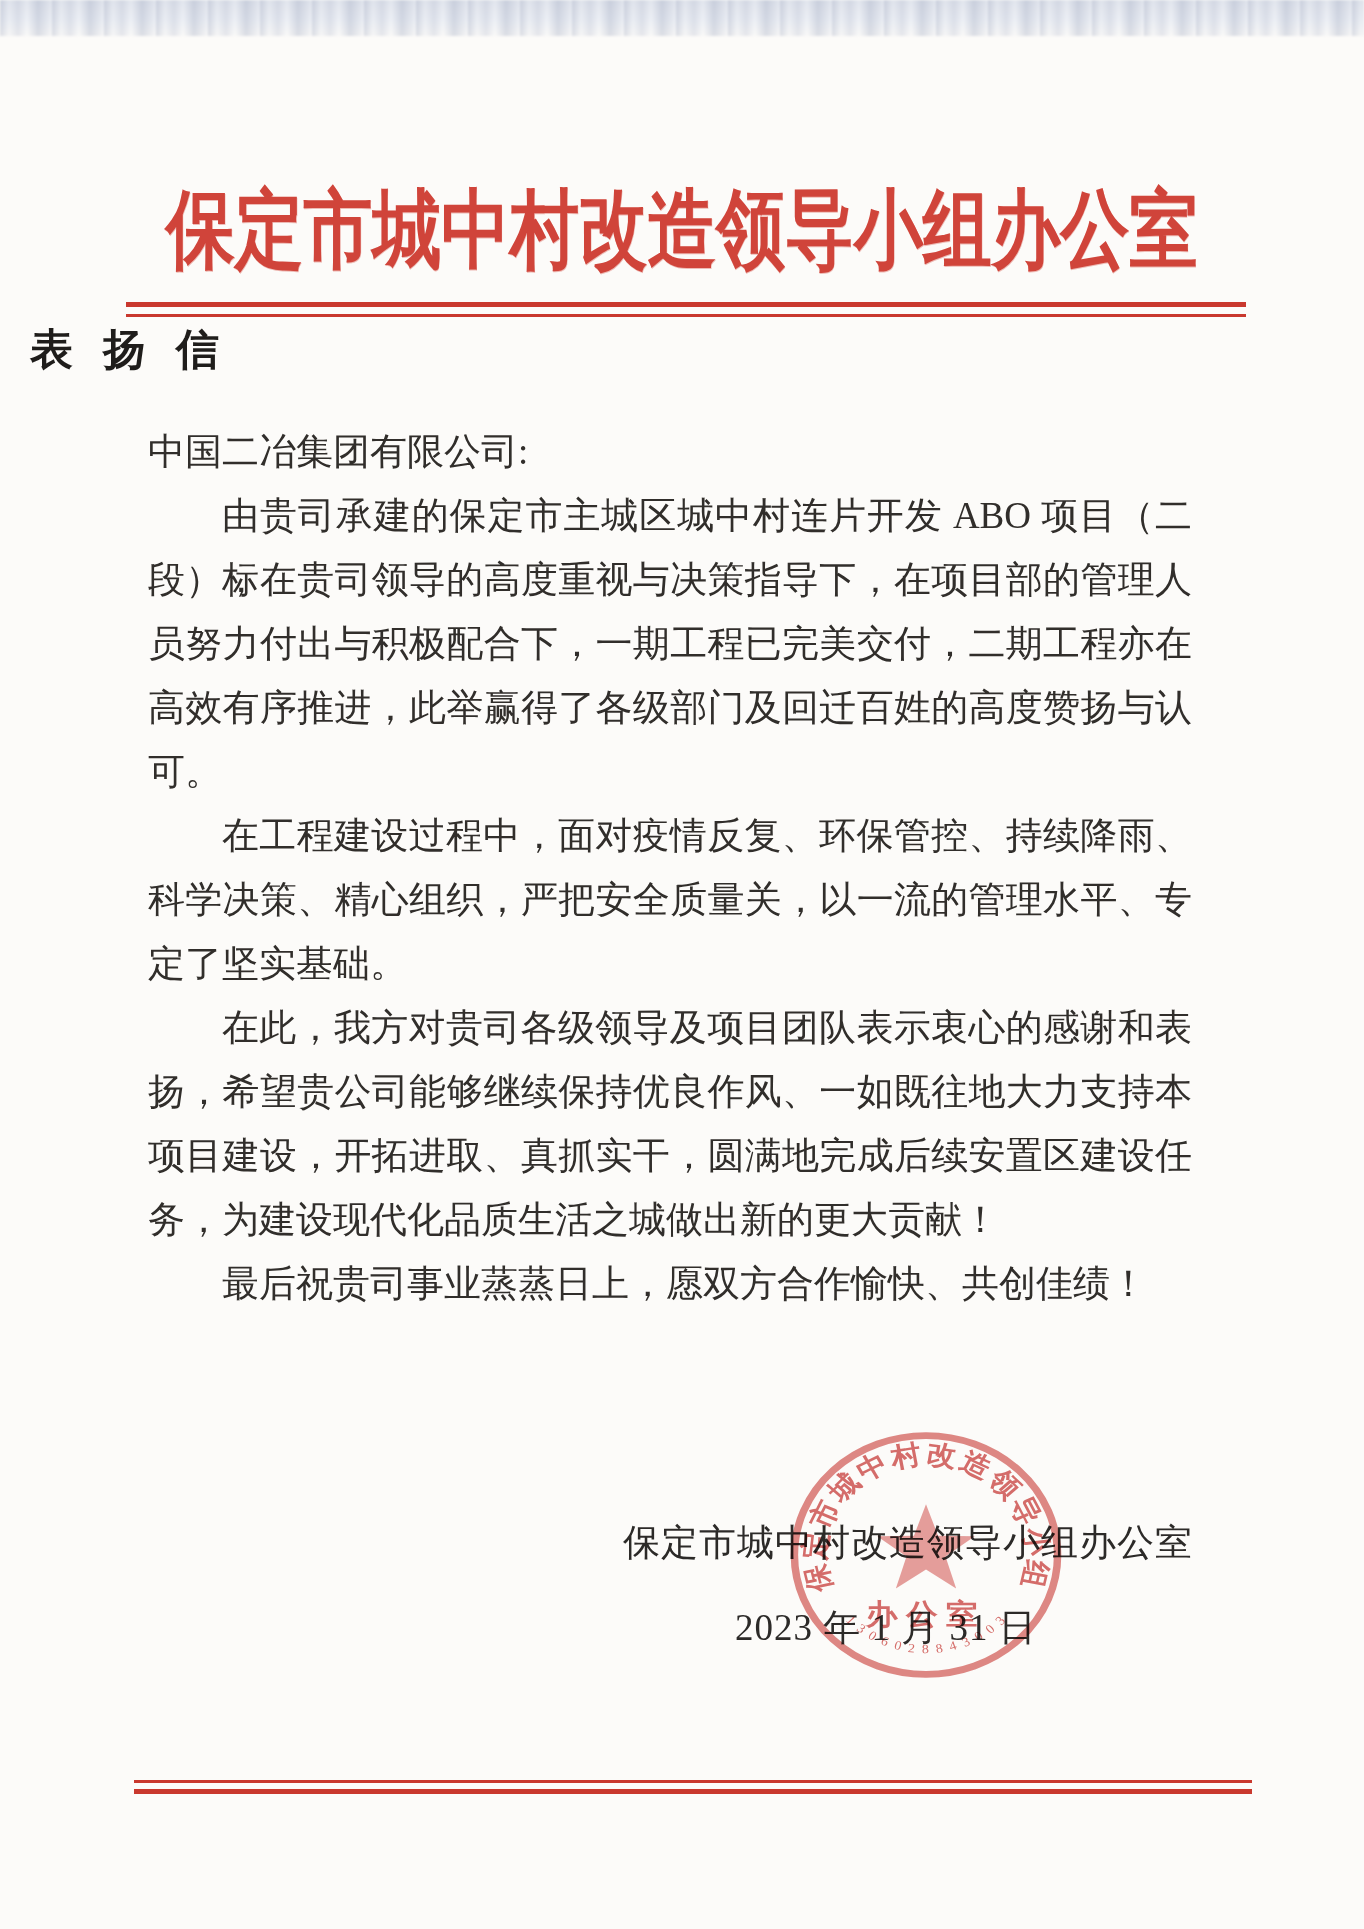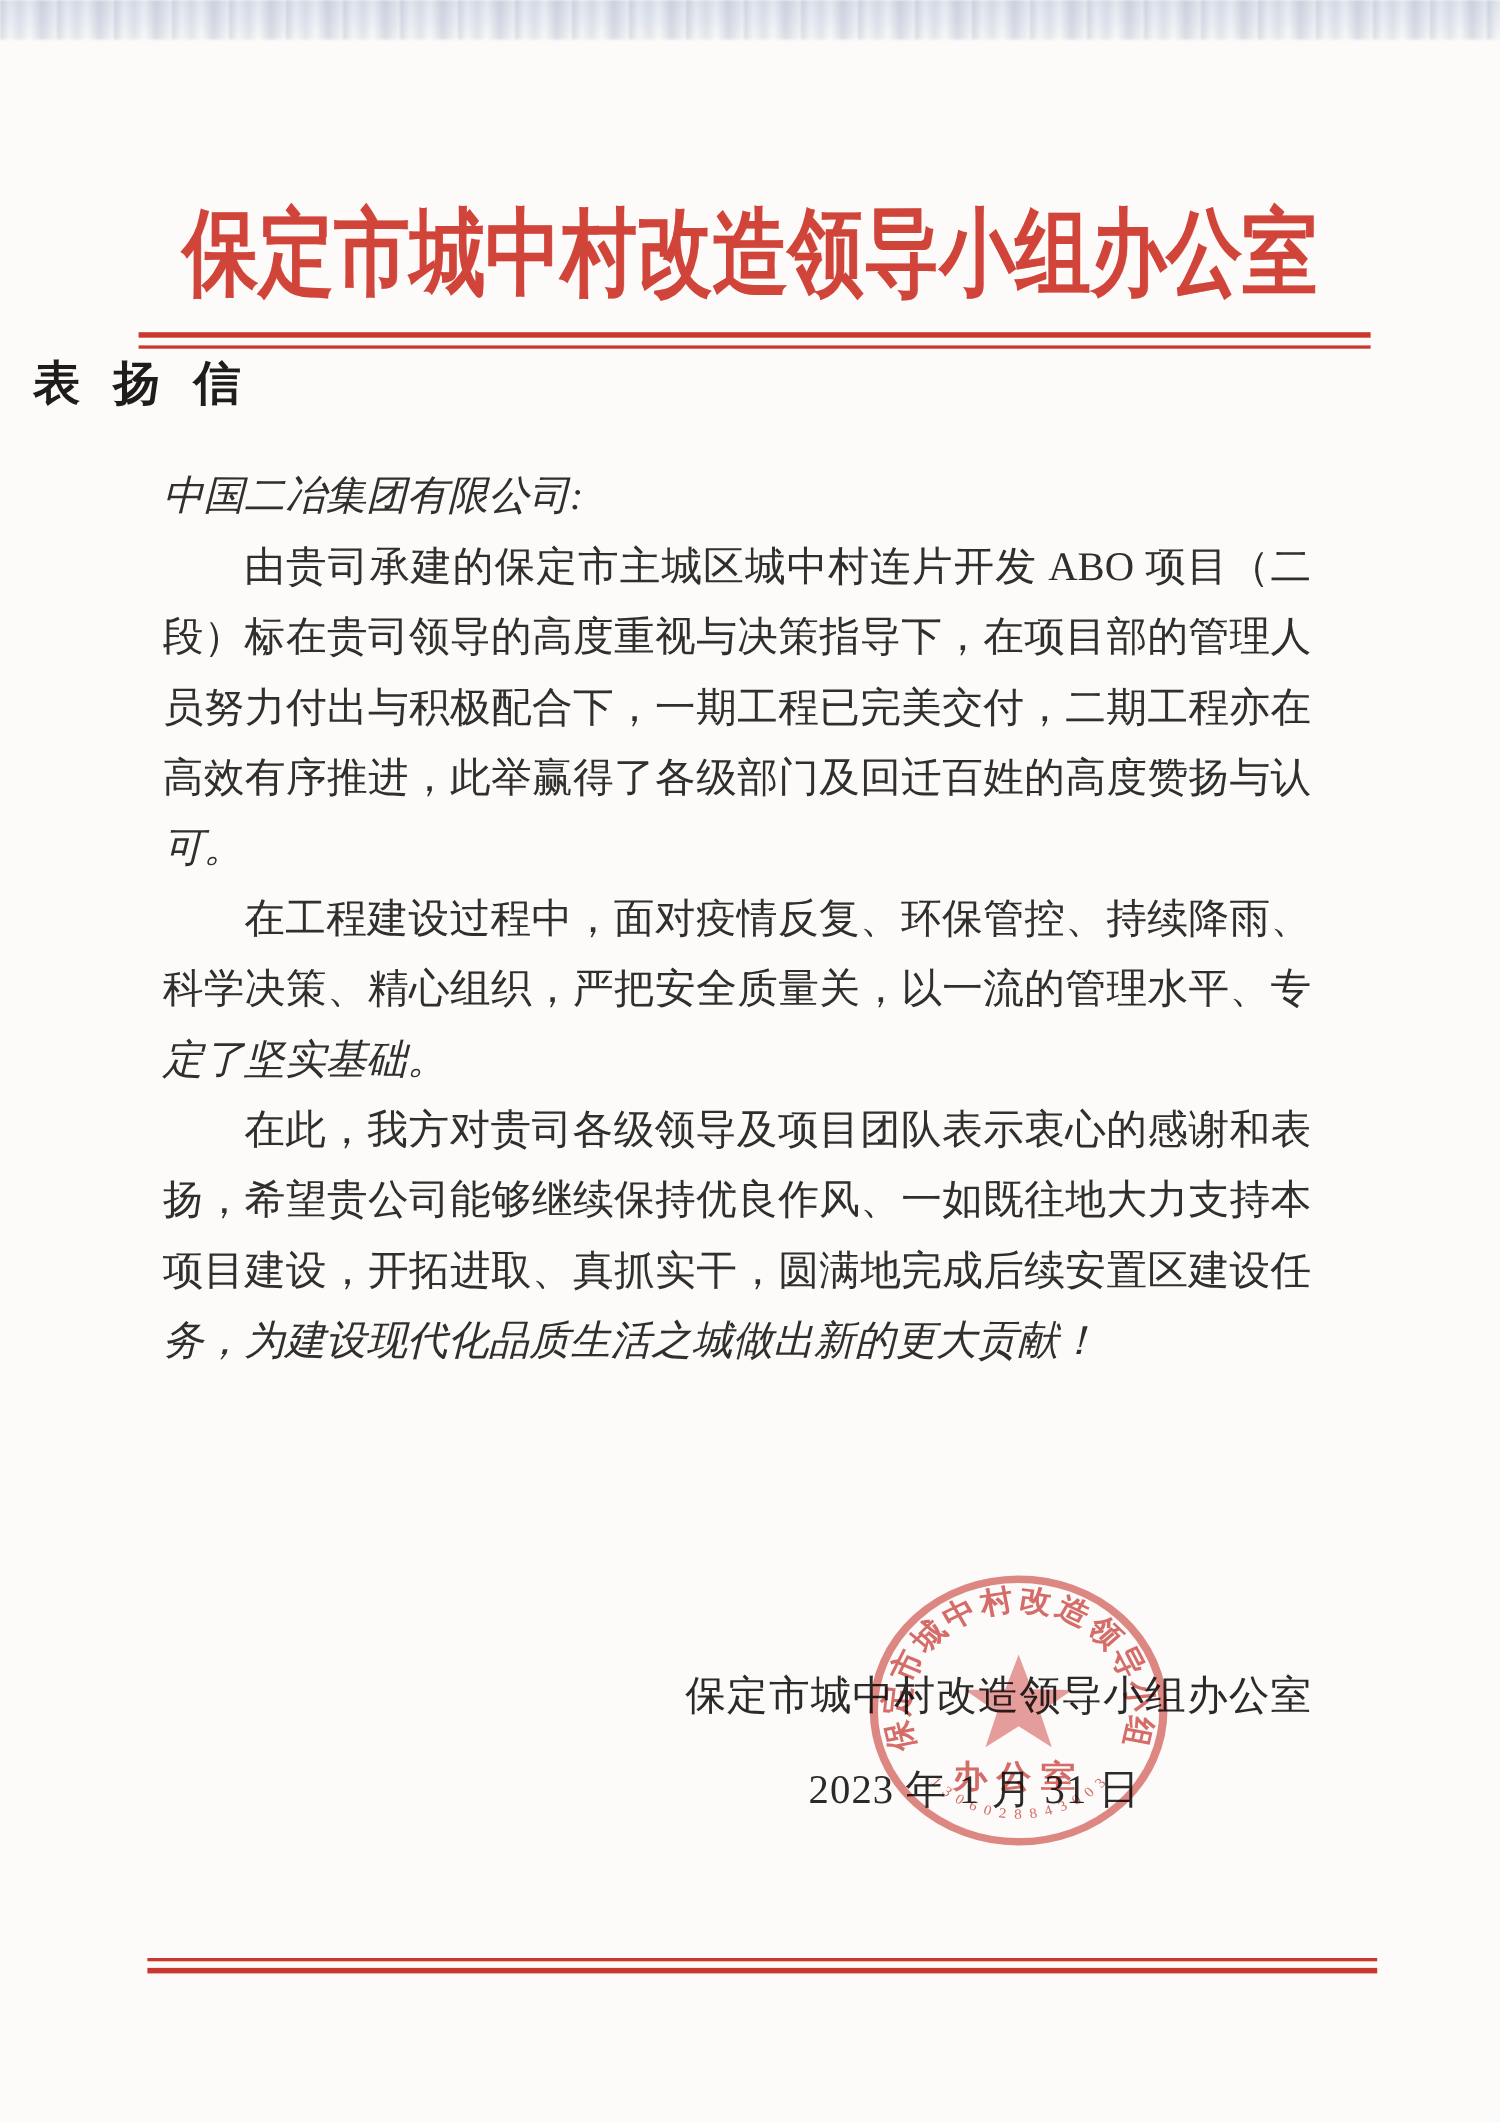--- a/index.html
+++ b/index.html
@@ -77,21 +77,21 @@
   }
   .body-block .line {
     height: 64px;
     line-height: 64px;
     white-space: normal;
   }
   .body-block .line.justify {
     text-align: justify;
     text-align-last: justify;
   }
-  .body-block .line.plain { text-align: left; font-style: italic; }
+  .body-block .line.plain { text-align: left; }
   .body-block .line.indent { padding-left: 74px; }
   .signature {
     position: absolute;
     left: 623px; top: 1523px;
     font-size: 37px;
     line-height: 40px;
     color: #2c2a28;
     letter-spacing: 1px;
     white-space: nowrap;
   }
@@ -154,20 +154,21 @@
       <div class="line justify">员努力付出与积极配合下，一期工程已完美交付，二期工程亦在</div>
       <div class="line justify">高效有序推进，此举赢得了各级部门及回迁百姓的高度赞扬与认</div>
       <div class="line plain">可。</div>
       <div class="line justify indent">在工程建设过程中，面对疫情反复、环保管控、持续降雨、</div>
       <div class="line justify">科学决策、精心组织，严把安全质量关，以一流的管理水平、专</div>
       <div class="line plain">定了坚实基础。</div>
       <div class="line justify indent">在此，我方对贵司各级领导及项目团队表示衷心的感谢和表</div>
       <div class="line justify">扬，希望贵公司能够继续保持优良作风、一如既往地大力支持本</div>
       <div class="line justify">项目建设，开拓进取、真抓实干，圆满地完成后续安置区建设任</div>
       <div class="line plain">务，为建设现代化品质生活之城做出新的更大贡献！</div>
+      <div class="line plain indent">最后祝贵司事业蒸蒸日上，愿双方合作愉快、共创佳绩！</div>
     </div>
 
   <div class="signature">保定市城中村改造领导小组办公室</div>
   <div class="date">2023 年 1 月 31 日</div>
 
   <svg class="seal" viewBox="0 0 300 300" preserveAspectRatio="none" xmlns="http://www.w3.org/2000/svg">
     <defs>
       <path id="sealArcTop" d="M 52.2 195.7 A 108 108 0 1 1 247.8 195.7" fill="none"></path>
       <path id="sealArcBottom" d="M 55.0 216.5 A 116 116 0 0 0 245.0 216.5" fill="none"></path>
     </defs>

